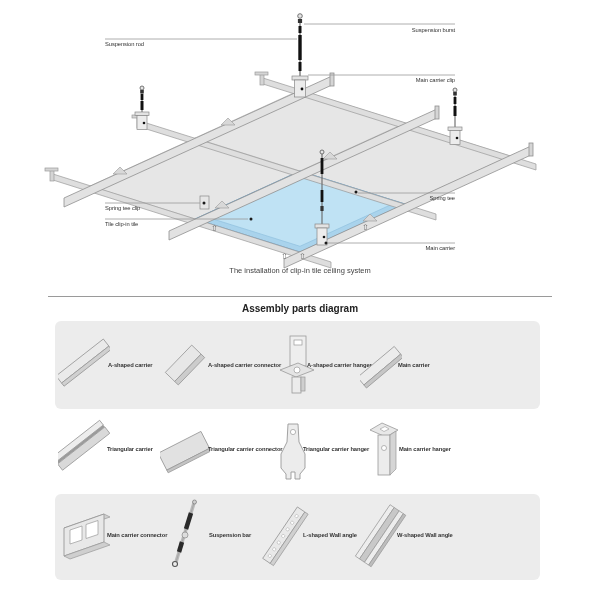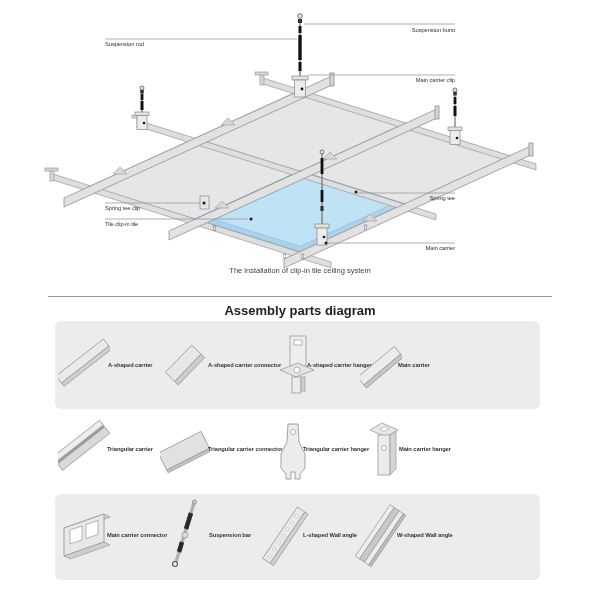--- a/index.html
+++ b/index.html
@@ -10,21 +10,21 @@
 
   .lbl { position:absolute; font-size:5.8px; letter-spacing:-0.1px; color:#333; white-space:nowrap; }
   .lbl.right { width:150px; text-align:right; }
 
   .caption { position:absolute; top:266px; left:0; width:600px; text-align:center;
              font-size:7.5px; color:#444; }
 
   .divider { position:absolute; top:296px; left:48px; width:504px; height:1px; background:#9a9a9a; }
 
   .section-title { position:absolute; top:303px; left:0; width:600px; text-align:center;
-                   font-size:13px; font-weight:bold; color:#222; }
+                   font-size:10px; font-weight:bold; color:#222; }
 
   .panel { position:absolute; left:55px; width:485px; border-radius:6px; }
   .panel.row1 { top:321px; height:88px; }
   .panel.row3 { top:494px; height:86px; }
 
   .part-icon { position:absolute; }
   .part-label { position:absolute; font-size:5.8px; font-weight:bold; letter-spacing:-0.1px;
                 color:#333; white-space:nowrap; }
 
   svg { display:block; }

